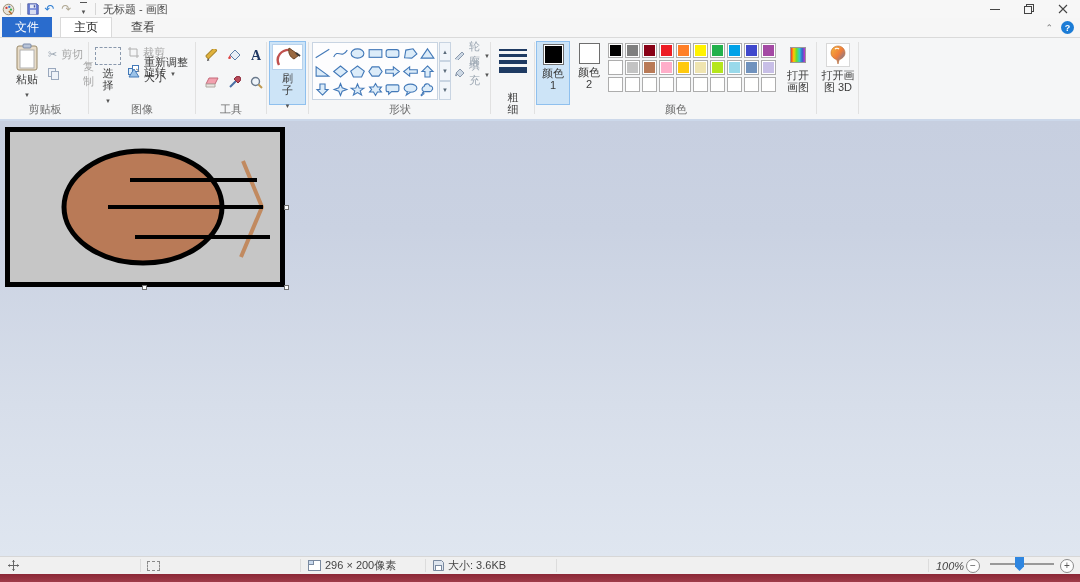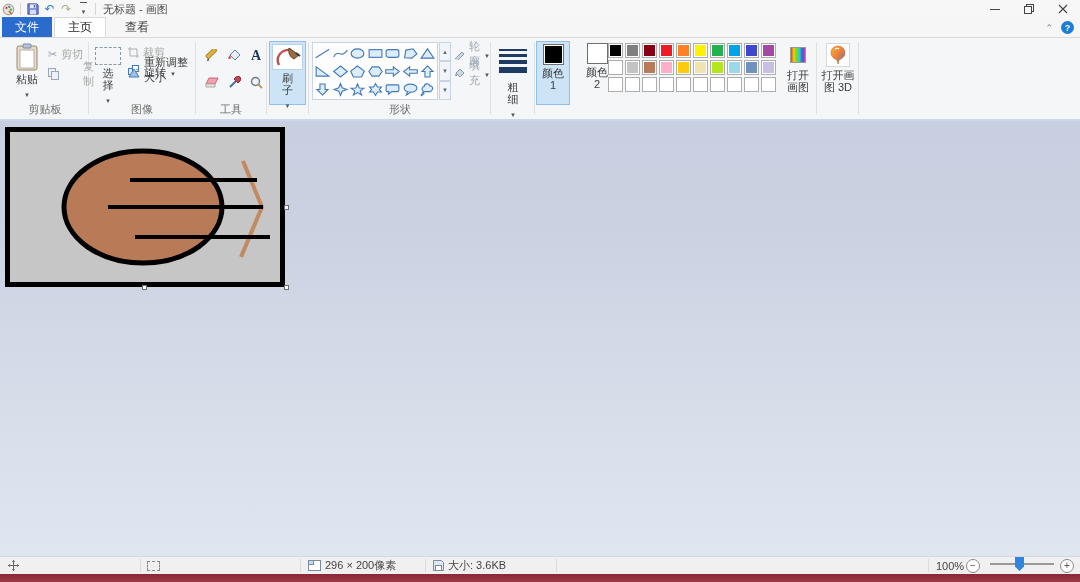--- a/index.html
+++ b/index.html
@@ -121,21 +121,21 @@
     <span class="winbtn">
         <svg width="10" height="10" viewBox="0 0 10 10">
           <path d="M1,1 L9,9 M9,1 L1,9" stroke="#444" stroke-width="1.1"></path>
         </svg>
       </span>
   </div>
 </div>
 
 <div id="tabrow" class="abs">
   <span class="tab tab-file">文件</span>
-  <span class="tab tab-active" style="margin-left:2px;">主页</span>
+  <span class="tab tab-active" style="margin-left:8px;">主页</span>
   <span class="tab" style="margin-left:6px;">查看</span>
 </div>
 <div id="ribbon-tools">
   <span class="chev-up">⌃</span>
   <span class="help-circle">?</span>
 </div>
 
 <div id="ribbon" class="abs">
   <div class="rsep" style="left:88px"></div>
     <div class="rsep" style="left:195px"></div>
@@ -402,31 +402,31 @@
   </div>
 
   <div class="group" style="left:492px;width:42px;">
     <div class="bigbtn" style="left:2px;width:38px;">
       <span style="display:flex;flex-direction:column;gap:3px;margin-top:6px;">
         <span style="width:28px;height:2px;background:#1f3b63;"></span>
         <span style="width:28px;height:3px;background:#1f3b63;"></span>
         <span style="width:28px;height:4px;background:#1f3b63;"></span>
         <span style="width:28px;height:6px;background:#1f3b63;"></span>
       </span>
-      <span class="lbl" style="width:14px;margin-top:6px;">粗细</span>
+      <span class="lbl" style="width:14px;margin-top:16px;">粗细</span>
       <span class="dd"></span>
     </div>
   </div>
 
   <div class="group" style="left:536px;width:280px;">
     <div class="bigbtn selbtn colorbig" style="left:0px;height:64px;">
       <span class="bigswatch" style="background:#000000;"></span>
       <span class="lbl" style="width:26px;">颜色 1</span>
     </div>
-    <div class="bigbtn colorbig" style="left:36px;height:64px;margin-left:8px;">
+    <div class="bigbtn colorbig" style="left:36px;height:64px;">
       <span class="bigswatch" style="background:#fff;"></span>
       <span class="lbl" style="width:26px;">颜色 2</span>
     </div>
     <div class="abs" style="left:72px;top:5px;">
       <div class="swrow">
           <span class="swatch" style="background: rgb(0, 0, 0);"></span>
           <span class="swatch" style="background: rgb(127, 127, 127);"></span>
           <span class="swatch" style="background: rgb(136, 0, 21);"></span>
           <span class="swatch" style="background: rgb(237, 28, 36);"></span>
           <span class="swatch" style="background: rgb(255, 127, 39);"></span>
@@ -458,20 +458,21 @@
           <span class="swatch empty"></span>
           <span class="swatch empty"></span>
           <span class="swatch empty"></span>
           <span class="swatch empty"></span>
         </div>
     </div>
     <div class="bigbtn" style="left:245px;width:34px;">
       <span style="width:16px;height:16px;margin-top:4px;border:1px solid #999;background:linear-gradient(90deg,#e33,#fc0,#6d3,#3cc,#36c,#c3c);"></span>
       <span class="lbl" style="width:26px;margin-top:4px;">打开画图</span>
     </div>
+    <div class="grouplabel">颜色</div>
   </div>
 
   <div class="group" style="left:818px;width:40px;">
     <div class="bigbtn" style="left:0px;width:40px;">
       <span style="width:24px;height:24px;border:1px solid #d8d8d8;background:#fff;display:flex;align-items:center;justify-content:center;">
         <svg width="16" height="20" viewBox="0 0 16 20">
             <defs>
               <linearGradient id="p3d" x1="0" y1="0" x2="1" y2="1">
                 <stop offset="0" stop-color="#f6b73c"></stop>
                 <stop offset="0.5" stop-color="#ef7d3a"></stop>
@@ -528,21 +529,21 @@
     <span>
         <svg width="11" height="11" viewBox="0 0 11 11">
           <path d="M0.5,0.5 h8 l2,2 v8 h-10 Z" fill="#dfe6ef" stroke="#7a8aa0"></path>
           <rect x="2.5" y="5.5" width="6" height="5" fill="#fff" stroke="#7a8aa0"></rect>
         </svg>
       </span>
     <span>大小: 3.6KB</span>
   </div>
   <div class="ssep" style="left:556px"></div>
   <div class="ssep" style="left:928px"></div>
-  <div class="sitem" style="left:936px;">
+  <div class="sitem" style="left:936px;font-style:italic;">
       <span>100%</span>
     </div>
   <div class="sitem" style="left:966px;">
       <span class="zoom-circle">−</span>
     </div>
   <div class="sitem" style="left:990px;width:66px;">
     <span id="slider-track"></span>
     <span id="slider-thumb" style="left:25px;"></span>
   </div>
   <div class="sitem" style="left:1060px;">

